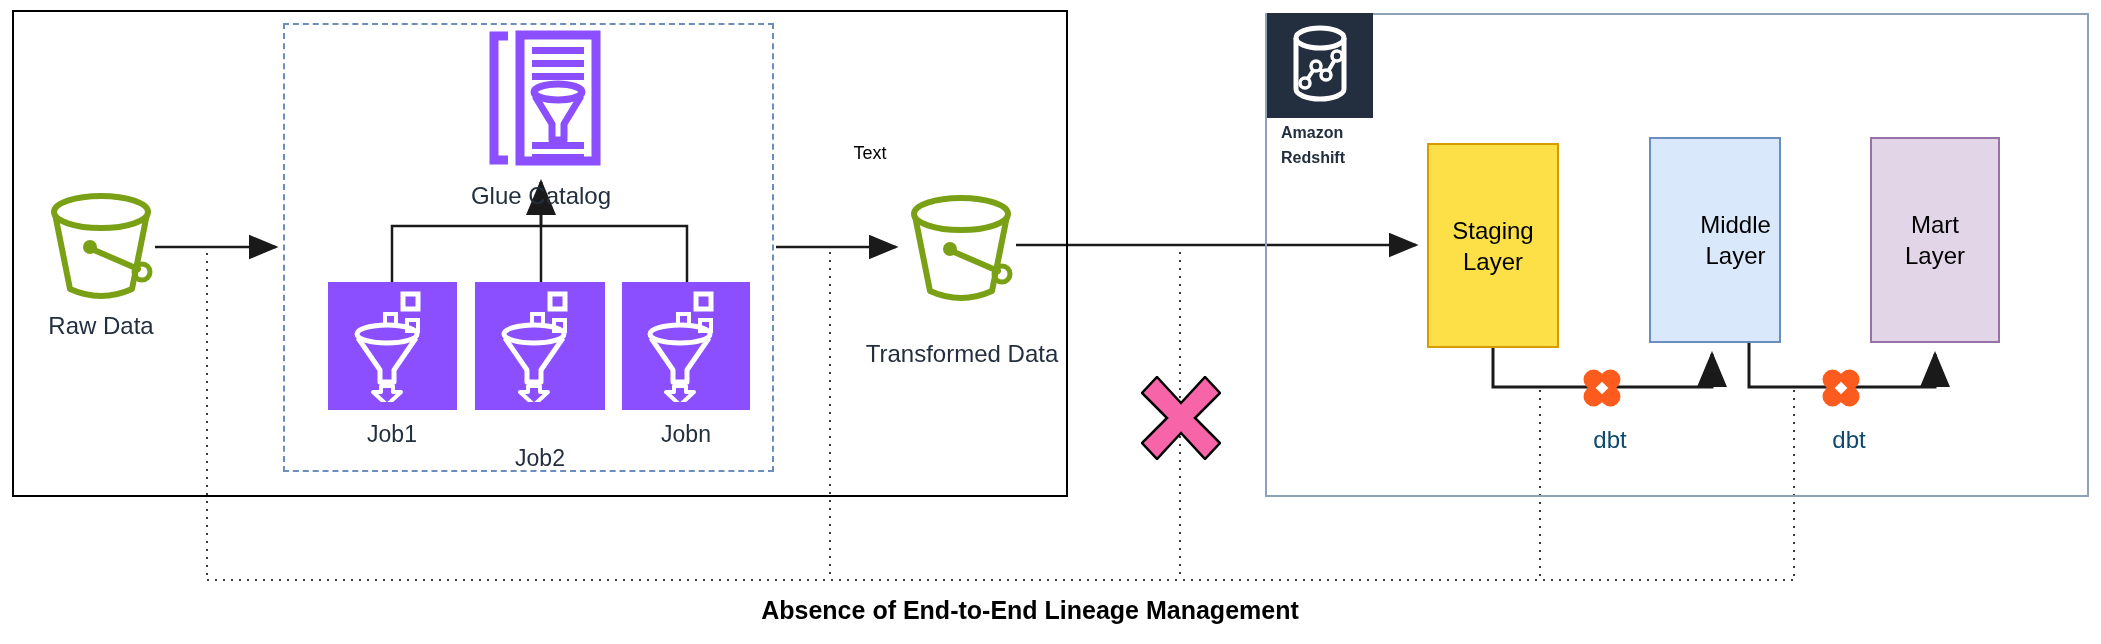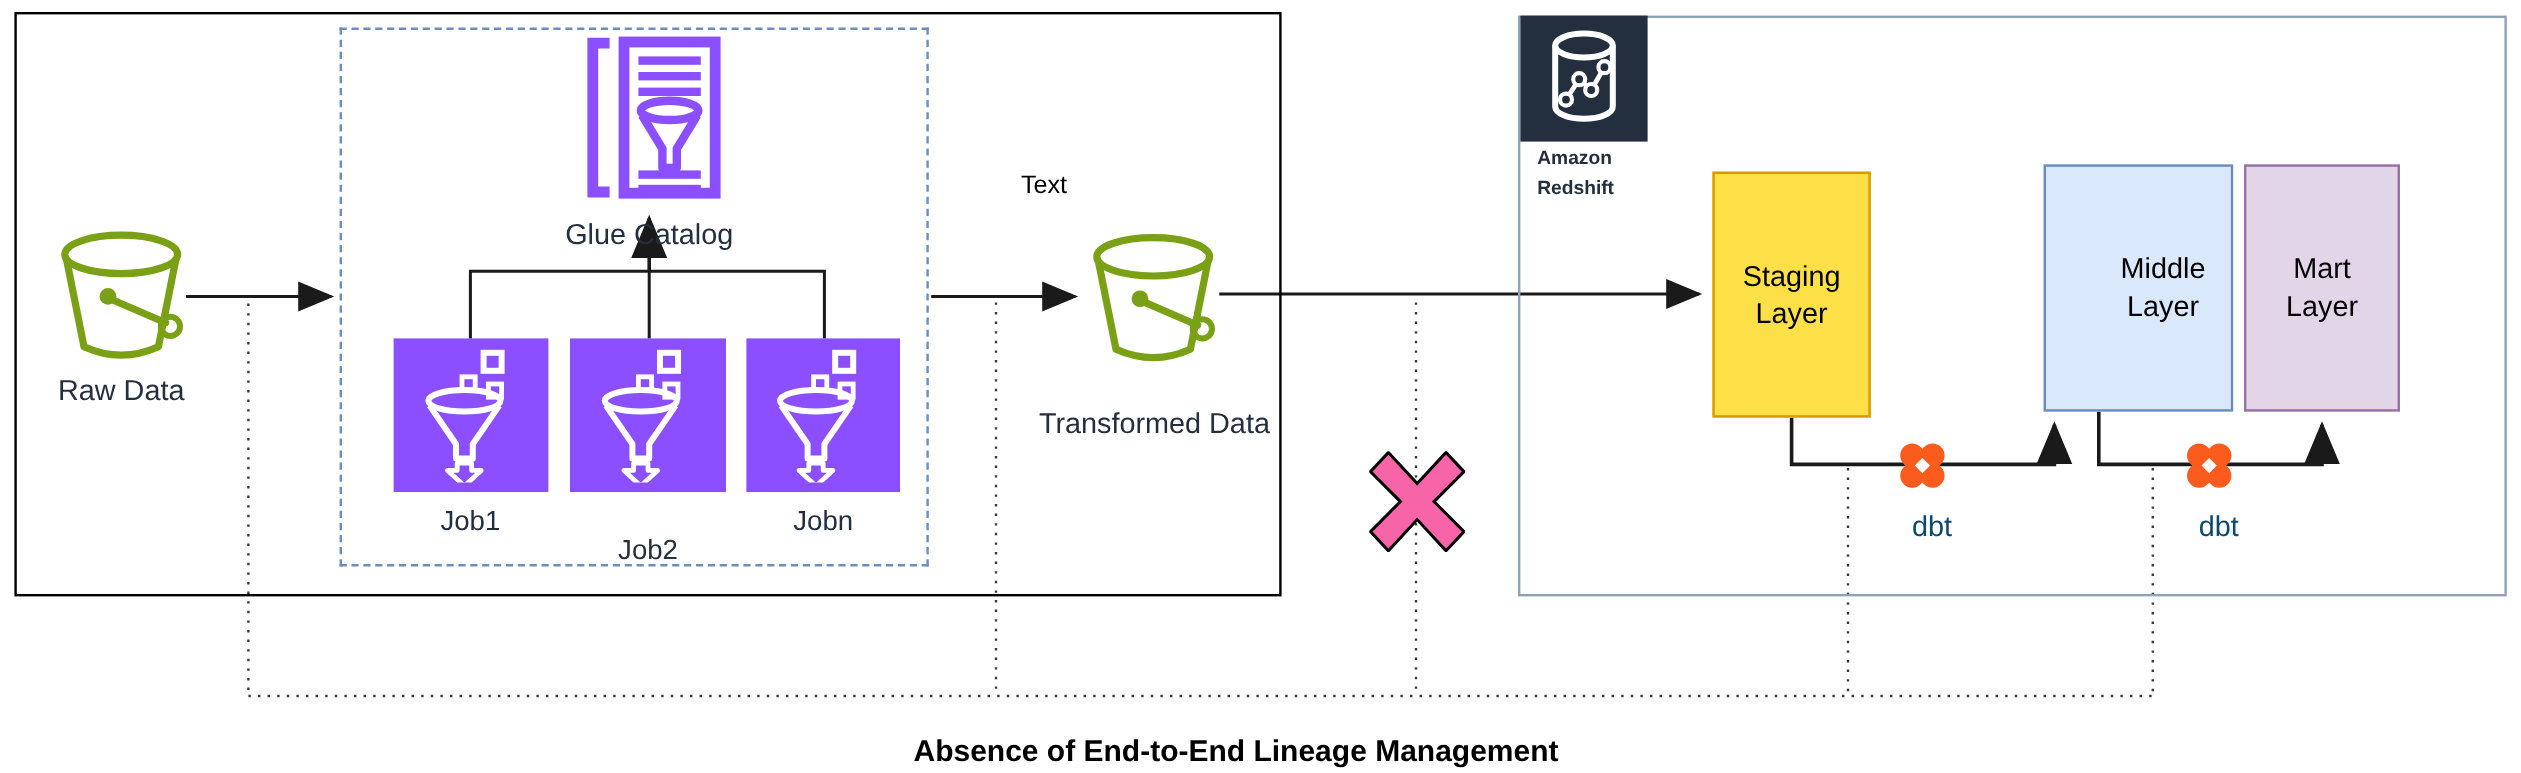--- a/index.html
+++ b/index.html
@@ -21,21 +21,21 @@
     font-size:24px;line-height:31px;color:#000;
   }
   .job-tile{position:absolute;display:flex;align-items:center;justify-content:center;}
   .redshift-tile{
     position:absolute;display:flex;align-items:center;justify-content:center;
     background:var(--redshift-navy);
   }
   .aws-name{position:absolute;font-size:16px;font-weight:bold;line-height:25px;color:var(--label-dark);text-align:left;}
   .dbt-lbl{position:absolute;font-size:24px;color:#0c4a6e;text-align:center;}
   .caption{position:absolute;font-size:25px;font-weight:bold;color:#000;text-align:center;}
-  .text-note{font-size:21px;color:#000;}
+  .text-note{font-size:18px;color:#000;}
   svg{display:block;}
   #connector-layer{position:absolute;left:0;top:0;}
 </style>
 </head>
 <body>
 
 <div class="canvas">
 
   <svg id="connector-layer" width="2101" height="644" viewBox="0 0 2101 644">
     <defs>
@@ -160,21 +160,21 @@
   </div>
   <div class="aws-name" style="left:1281px;top:120px;width:160px;">
     <div>Amazon</div>
     <div>Redshift</div>
   </div>
 
   <div class="layer-box" style="left: 1427px; top: 143px; width: 132px; height: 205px; background-color: #fde047; border-color: rgb(215, 155, 0);">
     <div>Staging</div>
     <div>Layer</div>
   </div>
-  <div class="layer-box" style="left: 1703px; top: 137px; width: 158px; height: 206px; background-color: rgb(218, 232, 252); border-color: rgb(108, 142, 191); padding-left: 41px;">
+  <div class="layer-box" style="left: 1649px; top: 137px; width: 132px; height: 206px; background-color: rgb(218, 232, 252); border-color: rgb(108, 142, 191); padding-left: 41px;">
     <div>Middle</div>
     <div>Layer</div>
   </div>
   <div class="layer-box" style="left: 1870px; top: 137px; width: 130px; height: 206px; background-color: rgb(225, 213, 231); border-color: rgb(150, 115, 166);">
     <div>Mart</div>
     <div>Layer</div>
   </div>
 
   <div class="abs" style="left:1576px;top:362px;">
     <svg width="52" height="52" viewBox="0 0 52 52">
@@ -190,15 +190,15 @@
       <g transform="rotate(45 26 26)" style="fill: rgb(251, 92, 29);">
         <rect x="4" y="16" width="44" height="20" rx="10"></rect>
         <rect x="16" y="4" width="20" height="44" rx="10"></rect>
       </g>
       <rect x="21.5" y="21.5" width="9" height="9" fill="#fff" transform="rotate(45 26 26)"></rect>
     </svg>
   </div>
   <div class="dbt-lbl" style="left:1570px;top:426px;width:80px;">dbt</div>
   <div class="dbt-lbl" style="left:1809px;top:426px;width:80px;">dbt</div>
 
-  <div class="caption" style="left:680px;top:612px;width:700px;">Absence of End-to-End Lineage Management</div>
+  <div class="caption" style="left:680px;top:596px;width:700px;">Absence of End-to-End Lineage Management</div>
 
 </div>
 
 </body></html>

